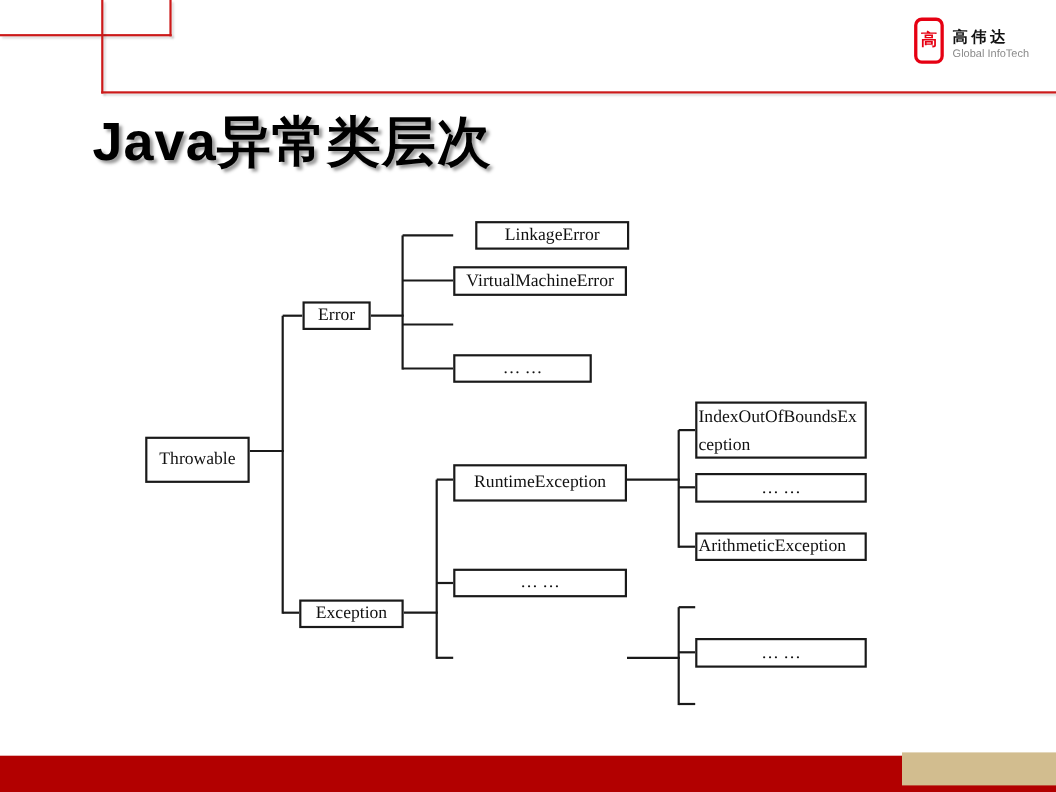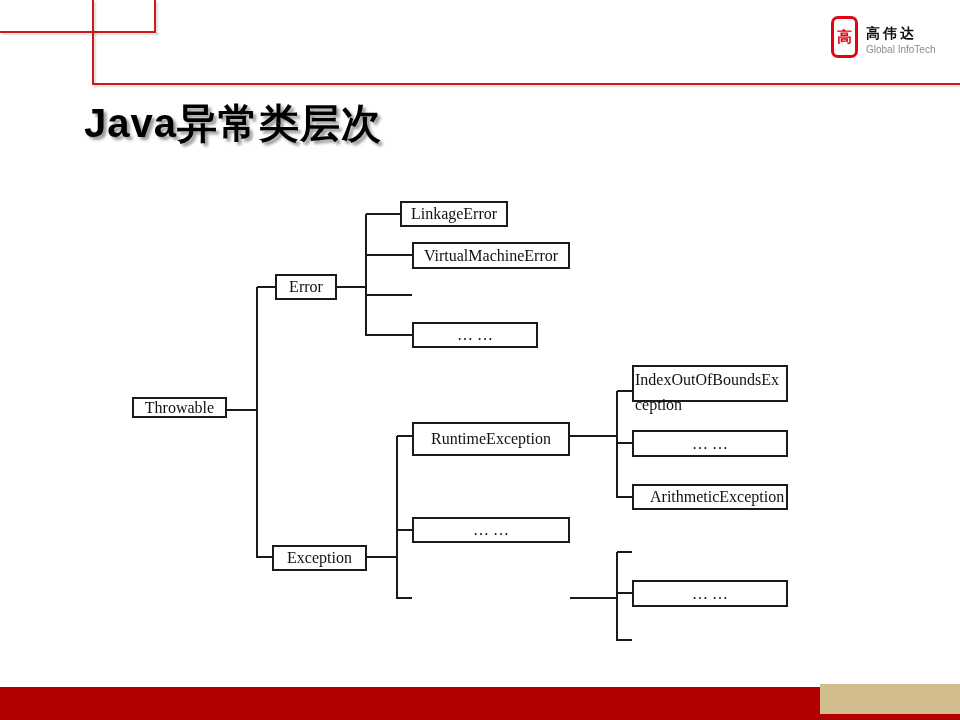--- a/index.html
+++ b/index.html
@@ -27,34 +27,34 @@
   .emblem{
     width:21px;height:36px;border:3px solid var(--logo-red);border-radius:7px;
     color:var(--logo-red);font-weight:bold;font-size:15px;line-height:36px;
     text-align:center;
   }
   .logo-text{margin-left:8px;padding-top:7px;}
   .logo-name{font-size:14px;font-weight:bold;color:#111;letter-spacing:3px;line-height:21px;}
   .logo-sub{font-size:10px;color:#8a8a8a;line-height:11px;}
   
   .page-title{
-    position:absolute;left:84px;top:96px;font-size:40px;font-weight:bold;color:#000;
+    position:absolute;left:84px;top:96px;font-size:49px;font-weight:bold;color:#000;
     letter-spacing:1px;text-shadow:3px 3px 3px rgba(0,0,0,0.4);white-space:nowrap;
   }
   
   .diagram{position:absolute;left:0;top:0;width:960px;height:720px;}
   .connectors{position:absolute;left:0;top:0;pointer-events:none;}
   .connectors line{stroke:var(--diagram-ink);stroke-width:2;}
   .node{
     position:absolute;box-sizing:border-box;border:2px solid var(--diagram-ink);
     background:#fff;color:#111;font-family:"Liberation Serif",serif;font-size:16px;
     display:flex;align-items:center;justify-content:center;text-align:center;
     line-height:18px;white-space:nowrap;
   }
-  .node.left{justify-content:flex-start;text-align:center;padding-left:16px;}
+  .node.left{justify-content:flex-start;text-align:center;padding-left:1px;}
   .node.wrap{
     align-items:flex-start;justify-content:flex-start;text-align:left;
     white-space:normal;word-break:break-all;line-height:25px;padding:0 0 0 1px;
   }
   
   .footer-bar{position:absolute;left:0;top:687px;width:960px;height:33px;background:var(--footer-red);}
   .footer-tan{position:absolute;left:820px;top:684px;width:140px;height:30px;background:var(--footer-tan);}
 </style>
 </head>
 <body>
@@ -103,32 +103,32 @@
     <line x1="617" y1="443" x2="632" y2="443"></line>
     <line x1="617" y1="497" x2="632" y2="497"></line>
 
     <line x1="570" y1="598" x2="618" y2="598"></line>
     <line x1="617" y1="552" x2="617" y2="641"></line>
     <line x1="617" y1="552" x2="632" y2="552"></line>
     <line x1="617" y1="593" x2="632" y2="593"></line>
     <line x1="617" y1="640" x2="632" y2="640"></line>
   </svg>
 
-  <div class="node" style="left:132px;top:397px;width:95px;height:21px">Throwable</div>
+  <div class="node" style="left:132px;top:397px;width:95px;height:42px">Throwable</div>
   <div class="node" style="left:275px;top:274px;width:62px;height:26px">Error</div>
   <div class="node" style="left:272px;top:545px;width:95px;height:26px">Exception</div>
 
-  <div class="node" style="left:400px;top:201px;width:108px;height:26px">LinkageError</div>
+  <div class="node" style="left:432px;top:201px;width:140px;height:26px">LinkageError</div>
   <div class="node" style="left:412px;top:242px;width:158px;height:27px">VirtualMachineError</div>
   <div class="node" style="left:412px;top:322px;width:126px;height:26px">… …</div>
 
   <div class="node" style="left:412px;top:422px;width:158px;height:34px">RuntimeException</div>
   <div class="node" style="left:412px;top:517px;width:158px;height:26px">… …</div>
 
-  <div class="node wrap" style="left:632px;top:365px;width:156px;height:37px">IndexOutOfBoundsException</div>
+  <div class="node wrap" style="left:632px;top:365px;width:156px;height:52px">IndexOutOfBoundsException</div>
   <div class="node" style="left:632px;top:430px;width:156px;height:27px">… …</div>
   <div class="node left" style="left:632px;top:484px;width:156px;height:26px">ArithmeticException</div>
 
   <div class="node" style="left:632px;top:580px;width:156px;height:27px">… …</div>
 </div>
 
 <div class="footer-bar"></div>
 <div class="footer-tan"></div>
 
 </body></html>

